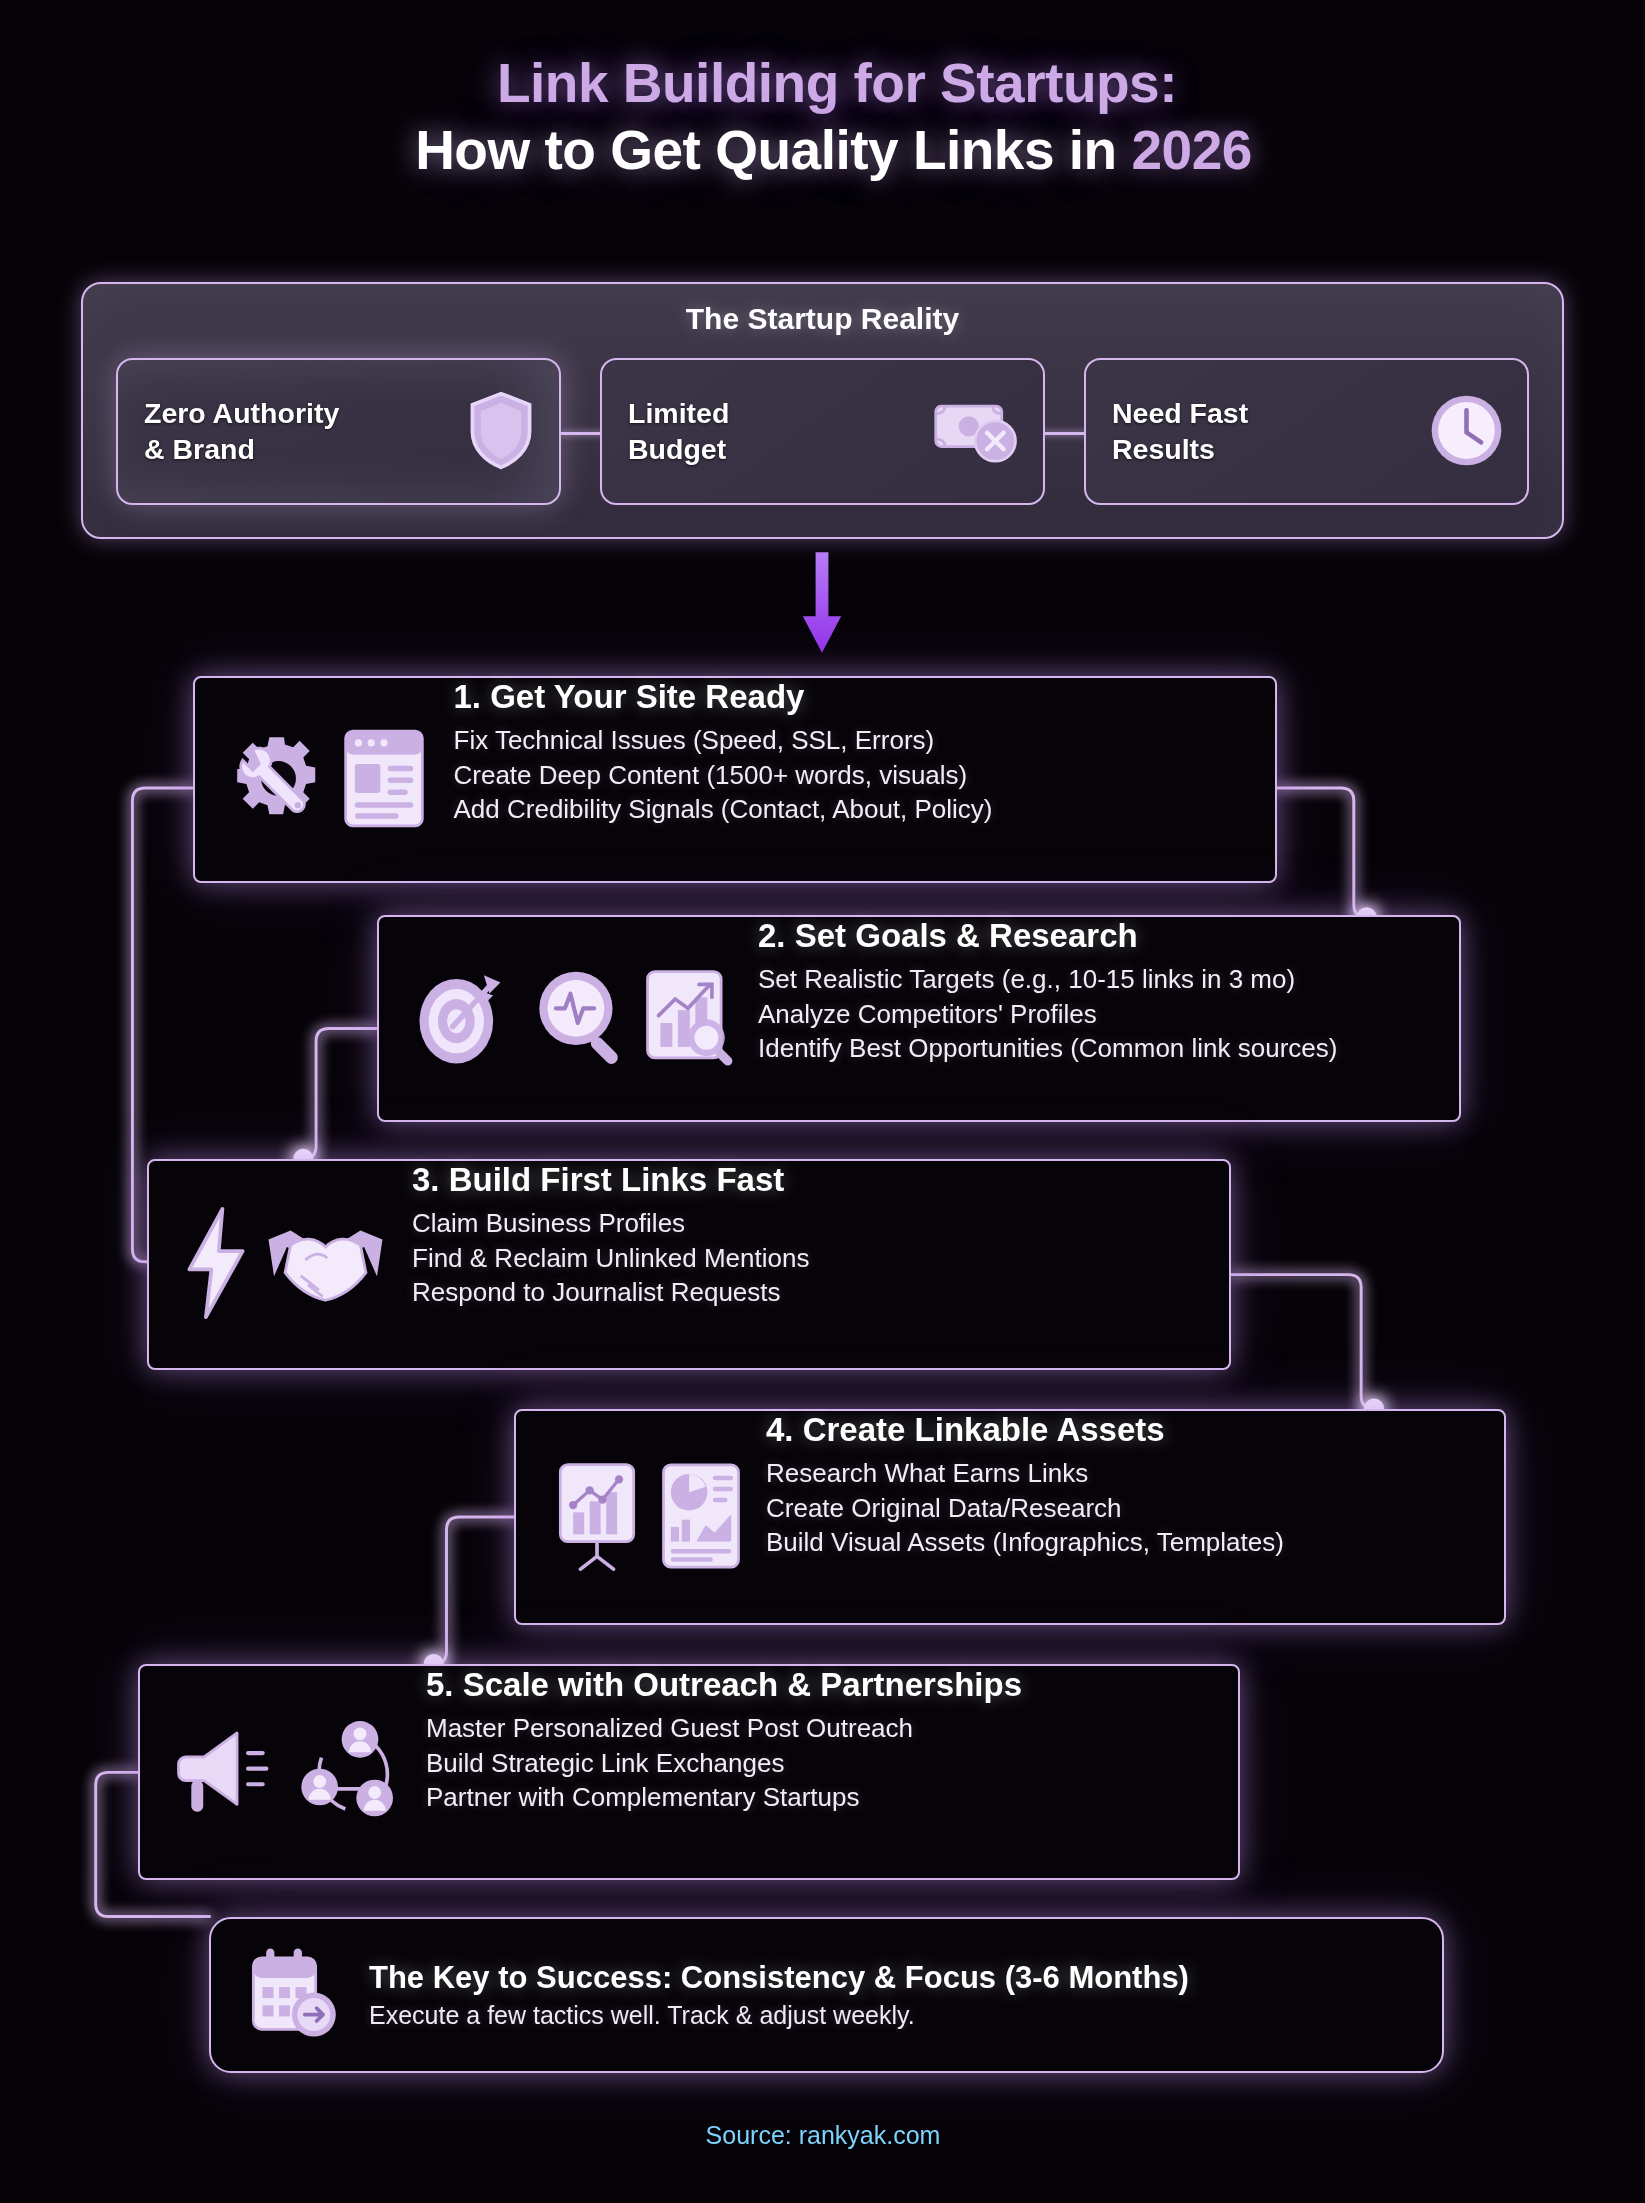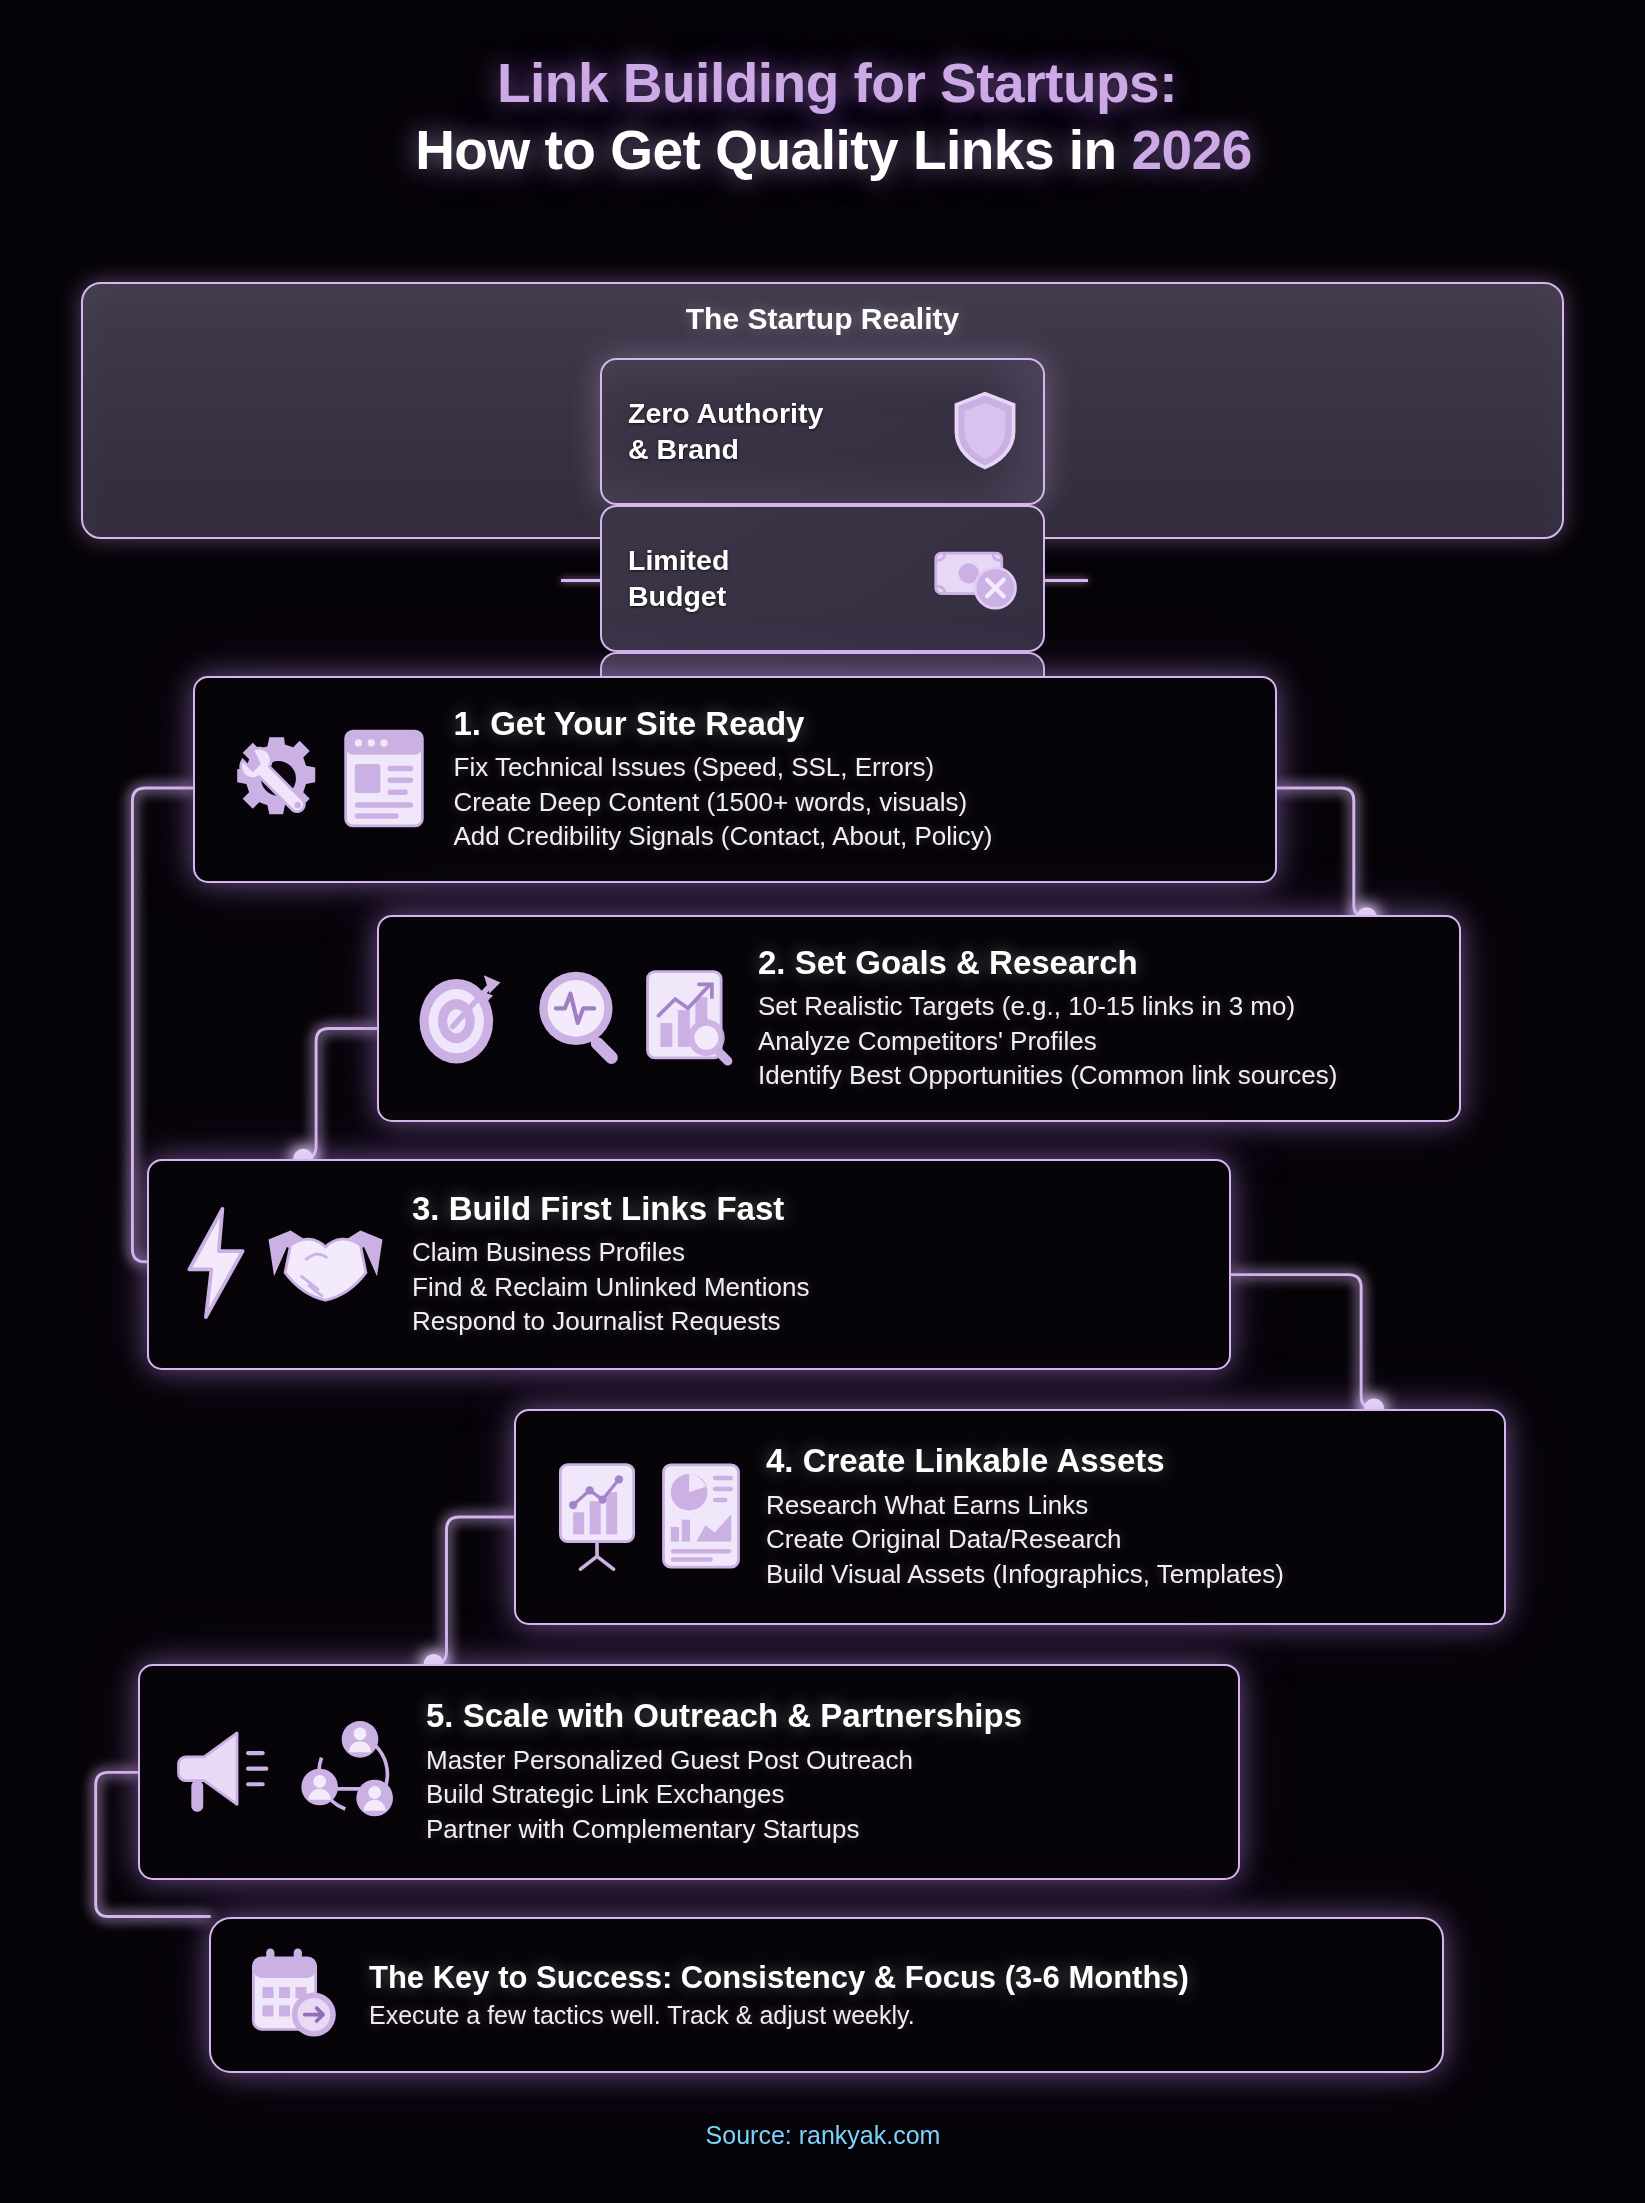--- a/index.html
+++ b/index.html
@@ -32,21 +32,21 @@
     border:2.8px solid #d6b6ee; border-radius:20px;
     background:linear-gradient(180deg,#413a4c 0%, #393243 55%, #312b3b 100%);
     box-shadow:0 0 22px rgba(205,160,240,.40), inset 0 0 55px rgba(255,255,255,.03);
   }
   .reality-title {
     text-align:center; color:#fdfdff; font-size:30px; font-weight:bold;
     margin-top:18.4px; text-shadow:0 0 14.7px rgba(255,255,255,.3);
   }
   .reality-row {
     display:flex; justify-content:space-between; align-items:center;
-    margin:22px 33px 0 33px; position:relative;flex-direction:column;
+    margin:22px 33px 0 33px; position:relative;
   }
   .reality-card {
     width:445px; height:147px; border:2.8px solid #d6b6ee; border-radius:16.5px;
     background:linear-gradient(145deg,#3c3547 0%, #342e40 100%);
     display:flex; align-items:center; justify-content:space-between;
     padding:0 22px 0 26px; position:relative; z-index:2;
   }
   .reality-card.glowcard {
     box-shadow:0 0 31px rgba(228,200,255,.30), inset -27.5px 0 55px rgba(235,215,255,.13);
   }
@@ -59,24 +59,24 @@
     box-shadow:0 0 7.3px rgba(214,182,238,.8);
   }
   .rc1 { left:445px; width:59px; }
   .rc2 { left:913px; width:59px; }
 
   
   .down-arrow { position:absolute; left:801px; top:552px; width:42px; height:110px; }
 
   
   .step {
-    position:absolute; border:2.8px solid #d6b6ee; border-radius:15px;
+    position:absolute; border:2.8px solid #d6b6ee; border-radius:8px;
     background:#070409;
     box-shadow:0 0 27.5px rgba(200,155,240,.45), 0 0 64px rgba(150,95,215,.18);
-    display:flex; align-items:center; z-index:5;
+    display:flex; z-index:5;
   }
   .step-icons { display:flex; align-items:center; gap:13px; flex:none; }
   .step-body { flex:1; }
   .step-title {
     color:#ffffff; font-size:33px; font-weight:bold; margin-bottom:7.3px;
     text-shadow:0 0 16.5px rgba(255,255,255,.35);
   }
   .step-lines { color:#f2eef7; font-size:26px; line-height:1.33; }
   .step-line { text-shadow:0 0 9.2px rgba(220,205,240,.25); }
 

